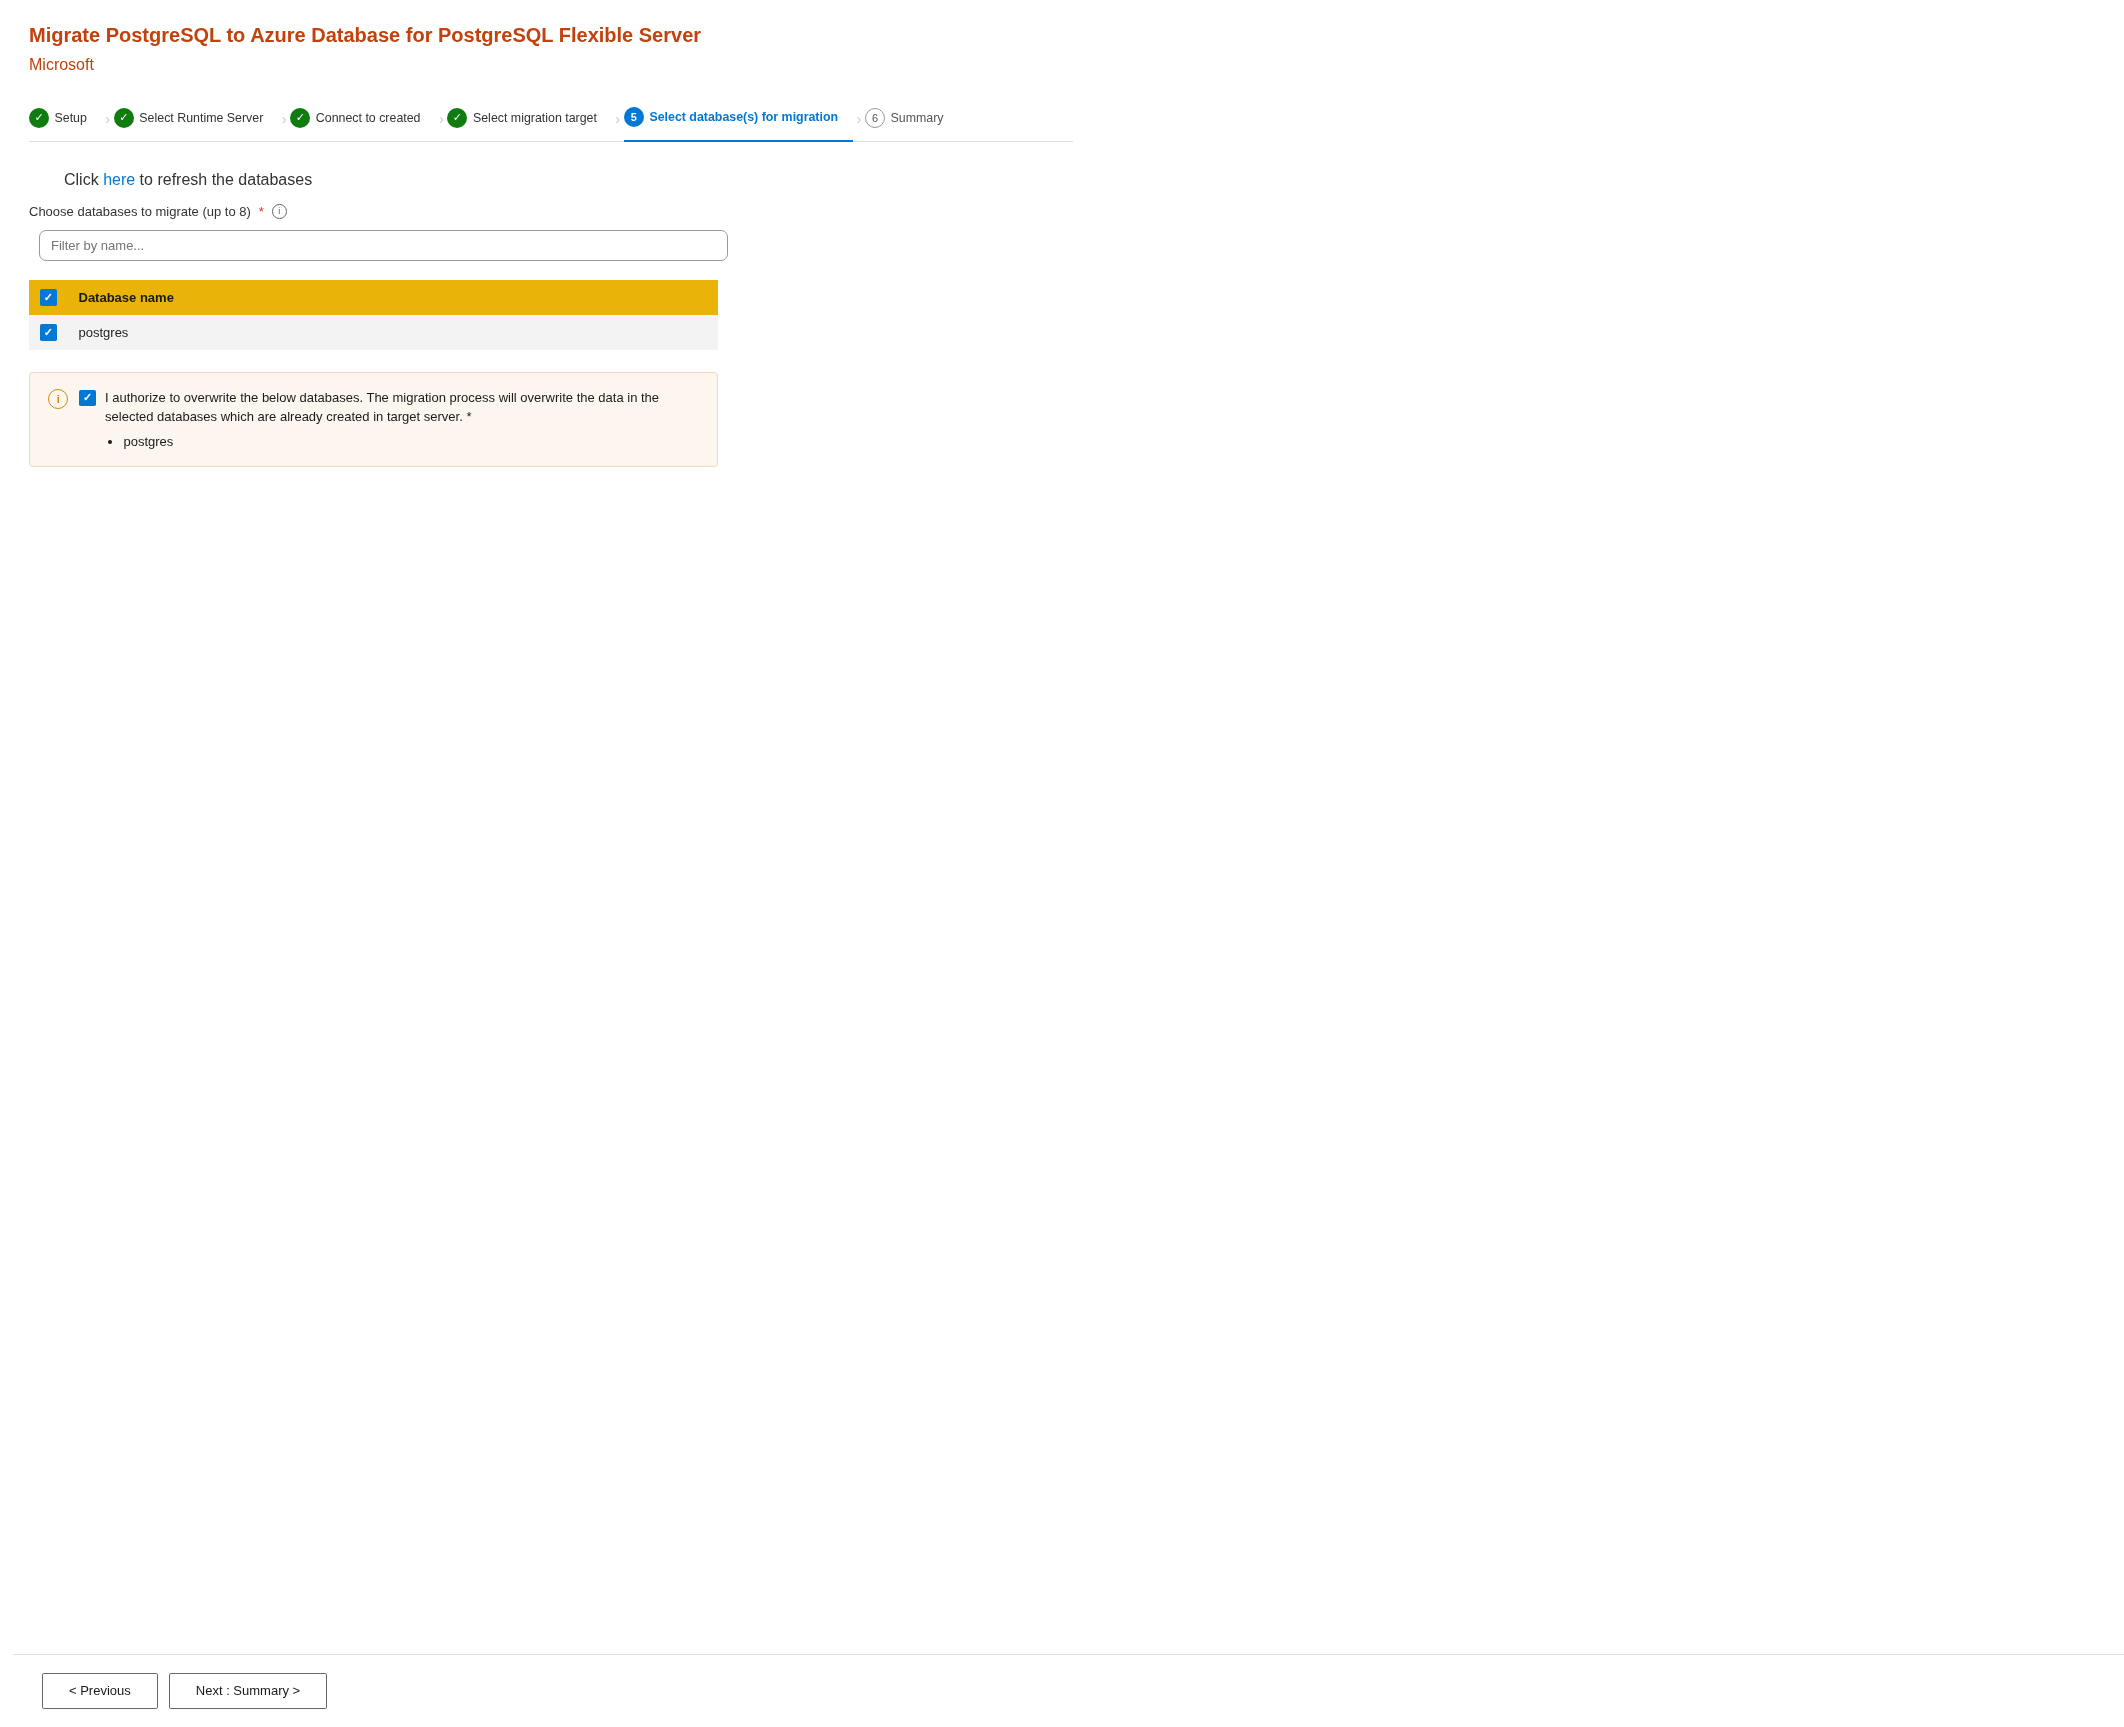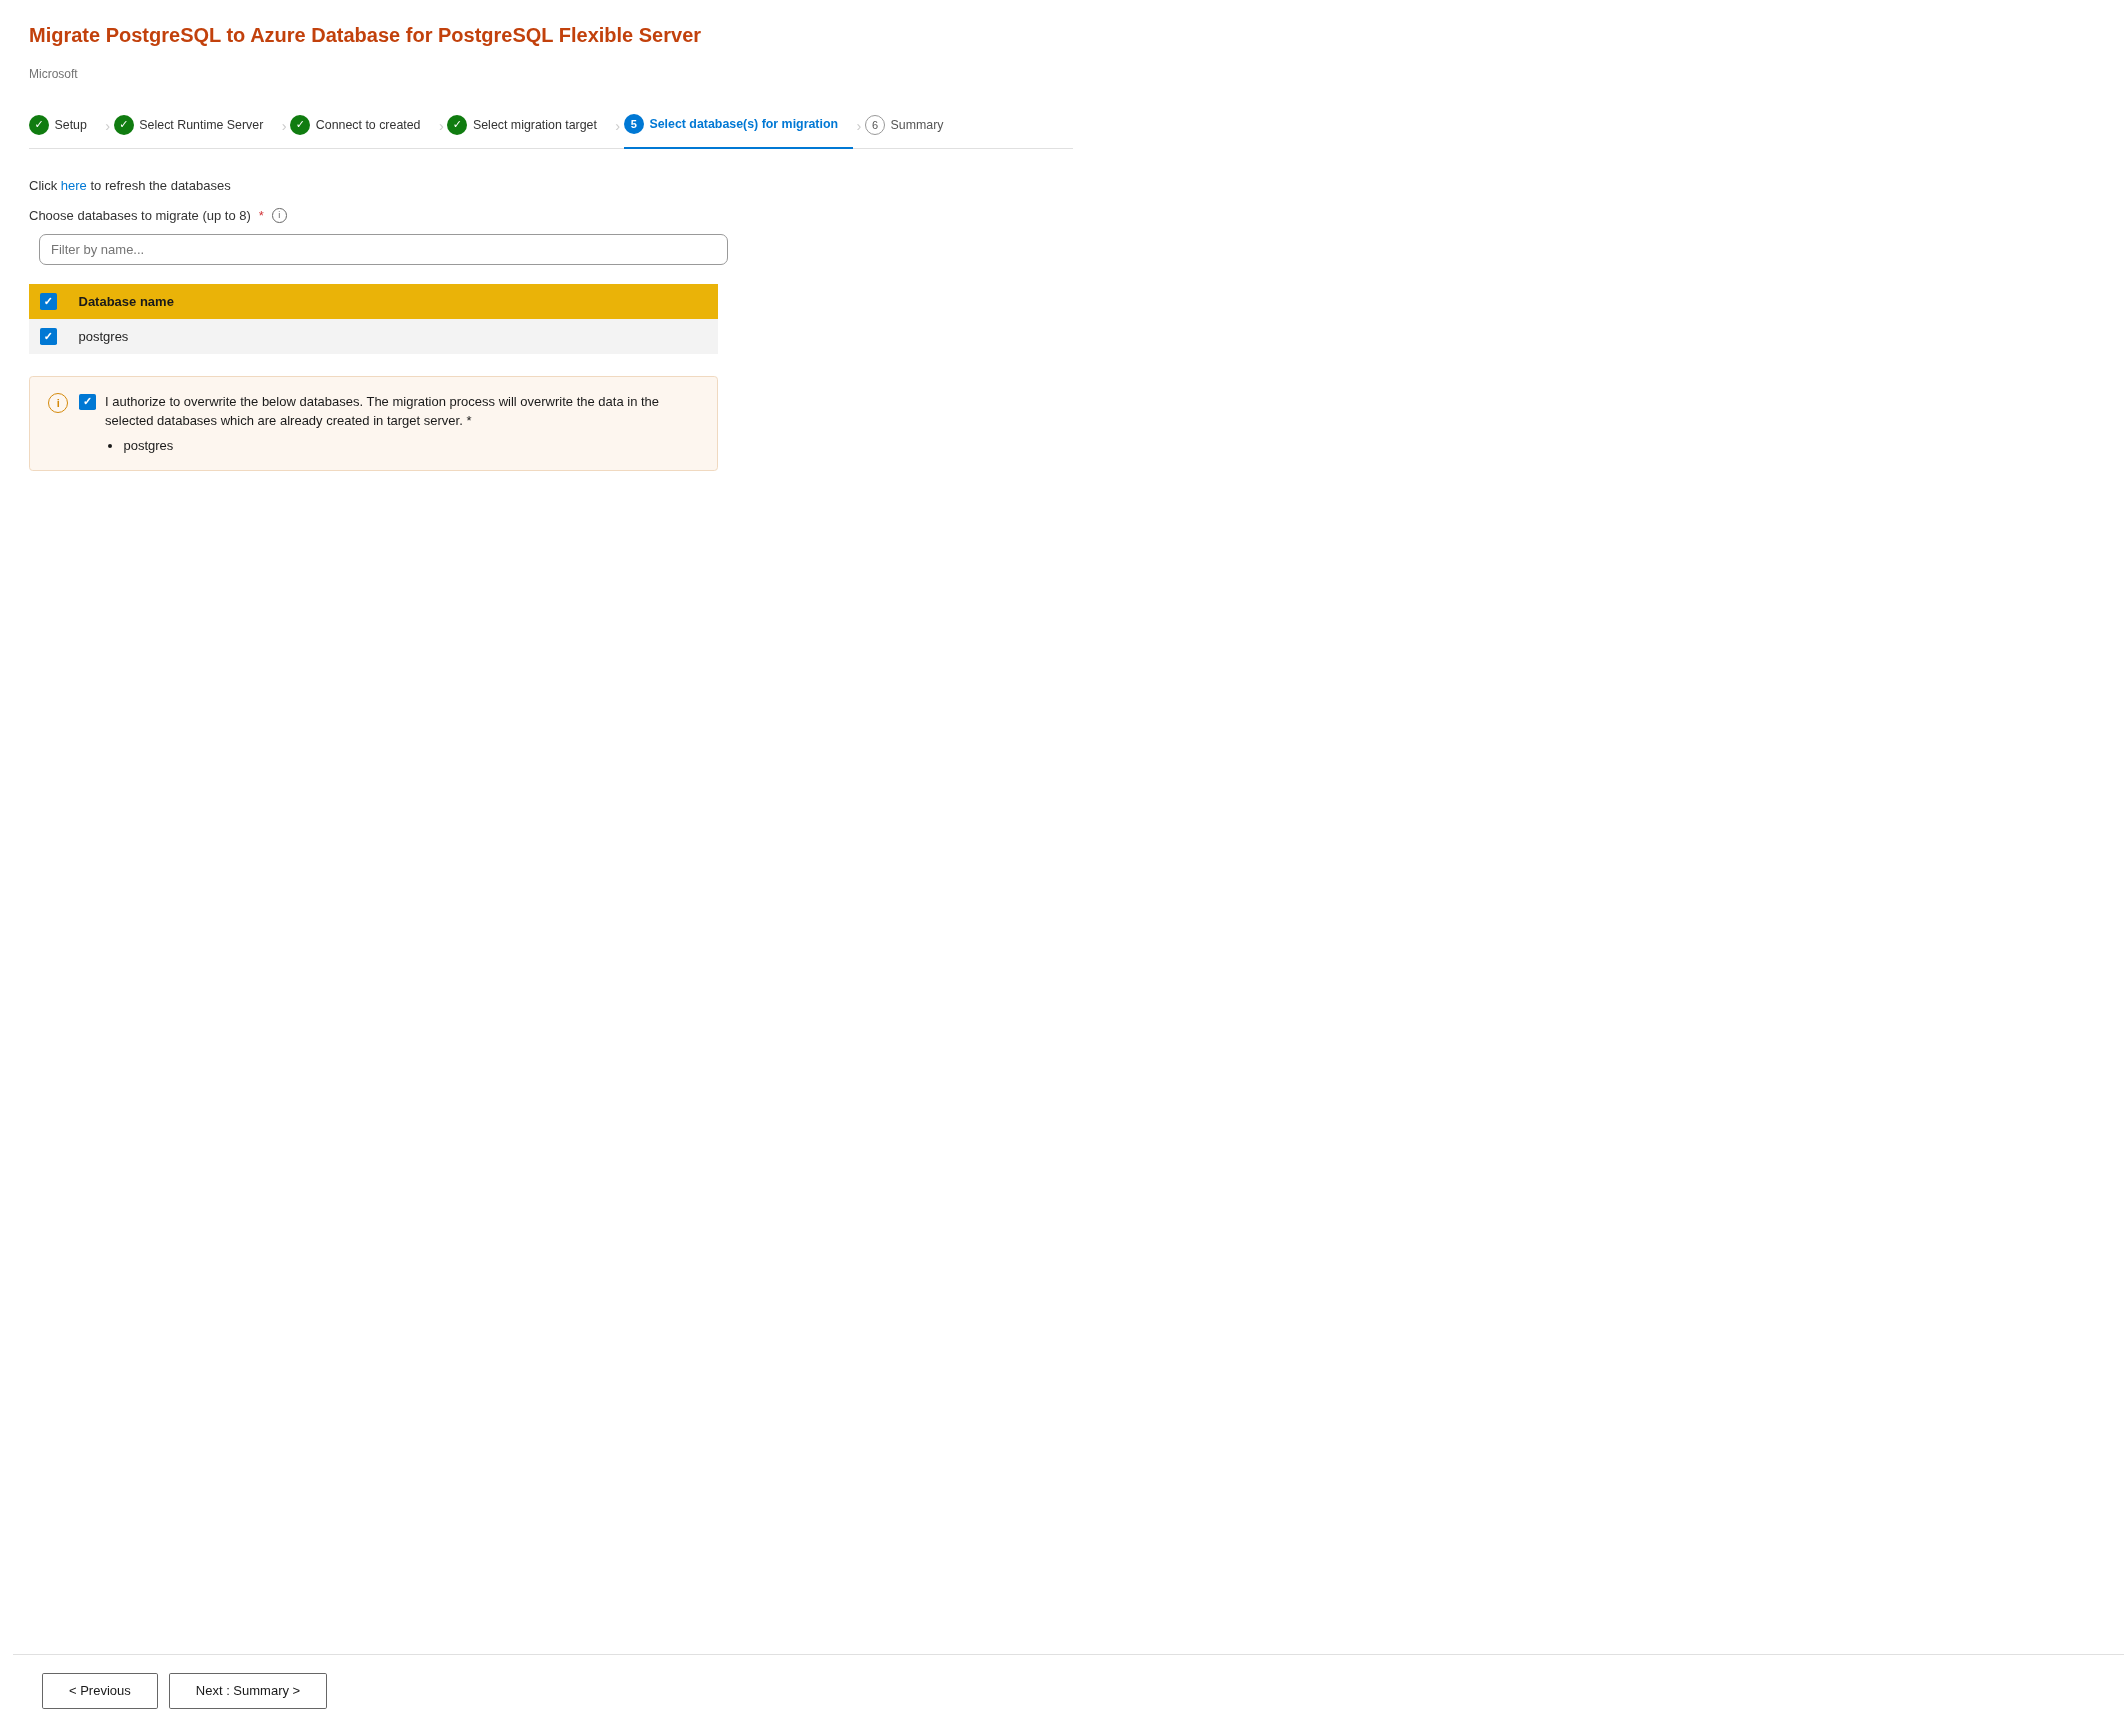--- a/index.html
+++ b/index.html
@@ -20,23 +20,23 @@
     .app-header {
       margin-bottom: 22px;
     }
     .app-title {
       font-size: 20px;
       font-weight: 600;
       color: #c2410c;
       line-height: 1.3;
     }
     .app-subtitle {
-      font-size: 12px;
-      color: #737373;
-      margin-top: 19px;
+      font-size: 16px;
+      color: #c2410c;
+      margin-top: 8px;
     }
     
     .stepper {
       display: flex;
       align-items: center;
       gap: 0;
       margin-bottom: 29px;
       border-bottom: 0.9px solid #e0e0e0;
       padding-bottom: 0;
     }
@@ -91,23 +91,24 @@
       font-size: 11px;
     }
     
     .section-title {
       font-size: 16.5px;
       font-weight: 700;
       margin-bottom: 18.4px;
       color: #1a1a1a;
     }
     .refresh-line {
-      font-size: 13px;
+      font-size: 16px;
       color: #333;
       margin-bottom: 14.7px;
+      margin-left: 35px;
     }
     .refresh-link {
       color: #0078d4;
       cursor: pointer;
       text-decoration: none;
     }
     .choose-label {
       font-size: 13px;
       color: #333;
       margin-bottom: 11px;

